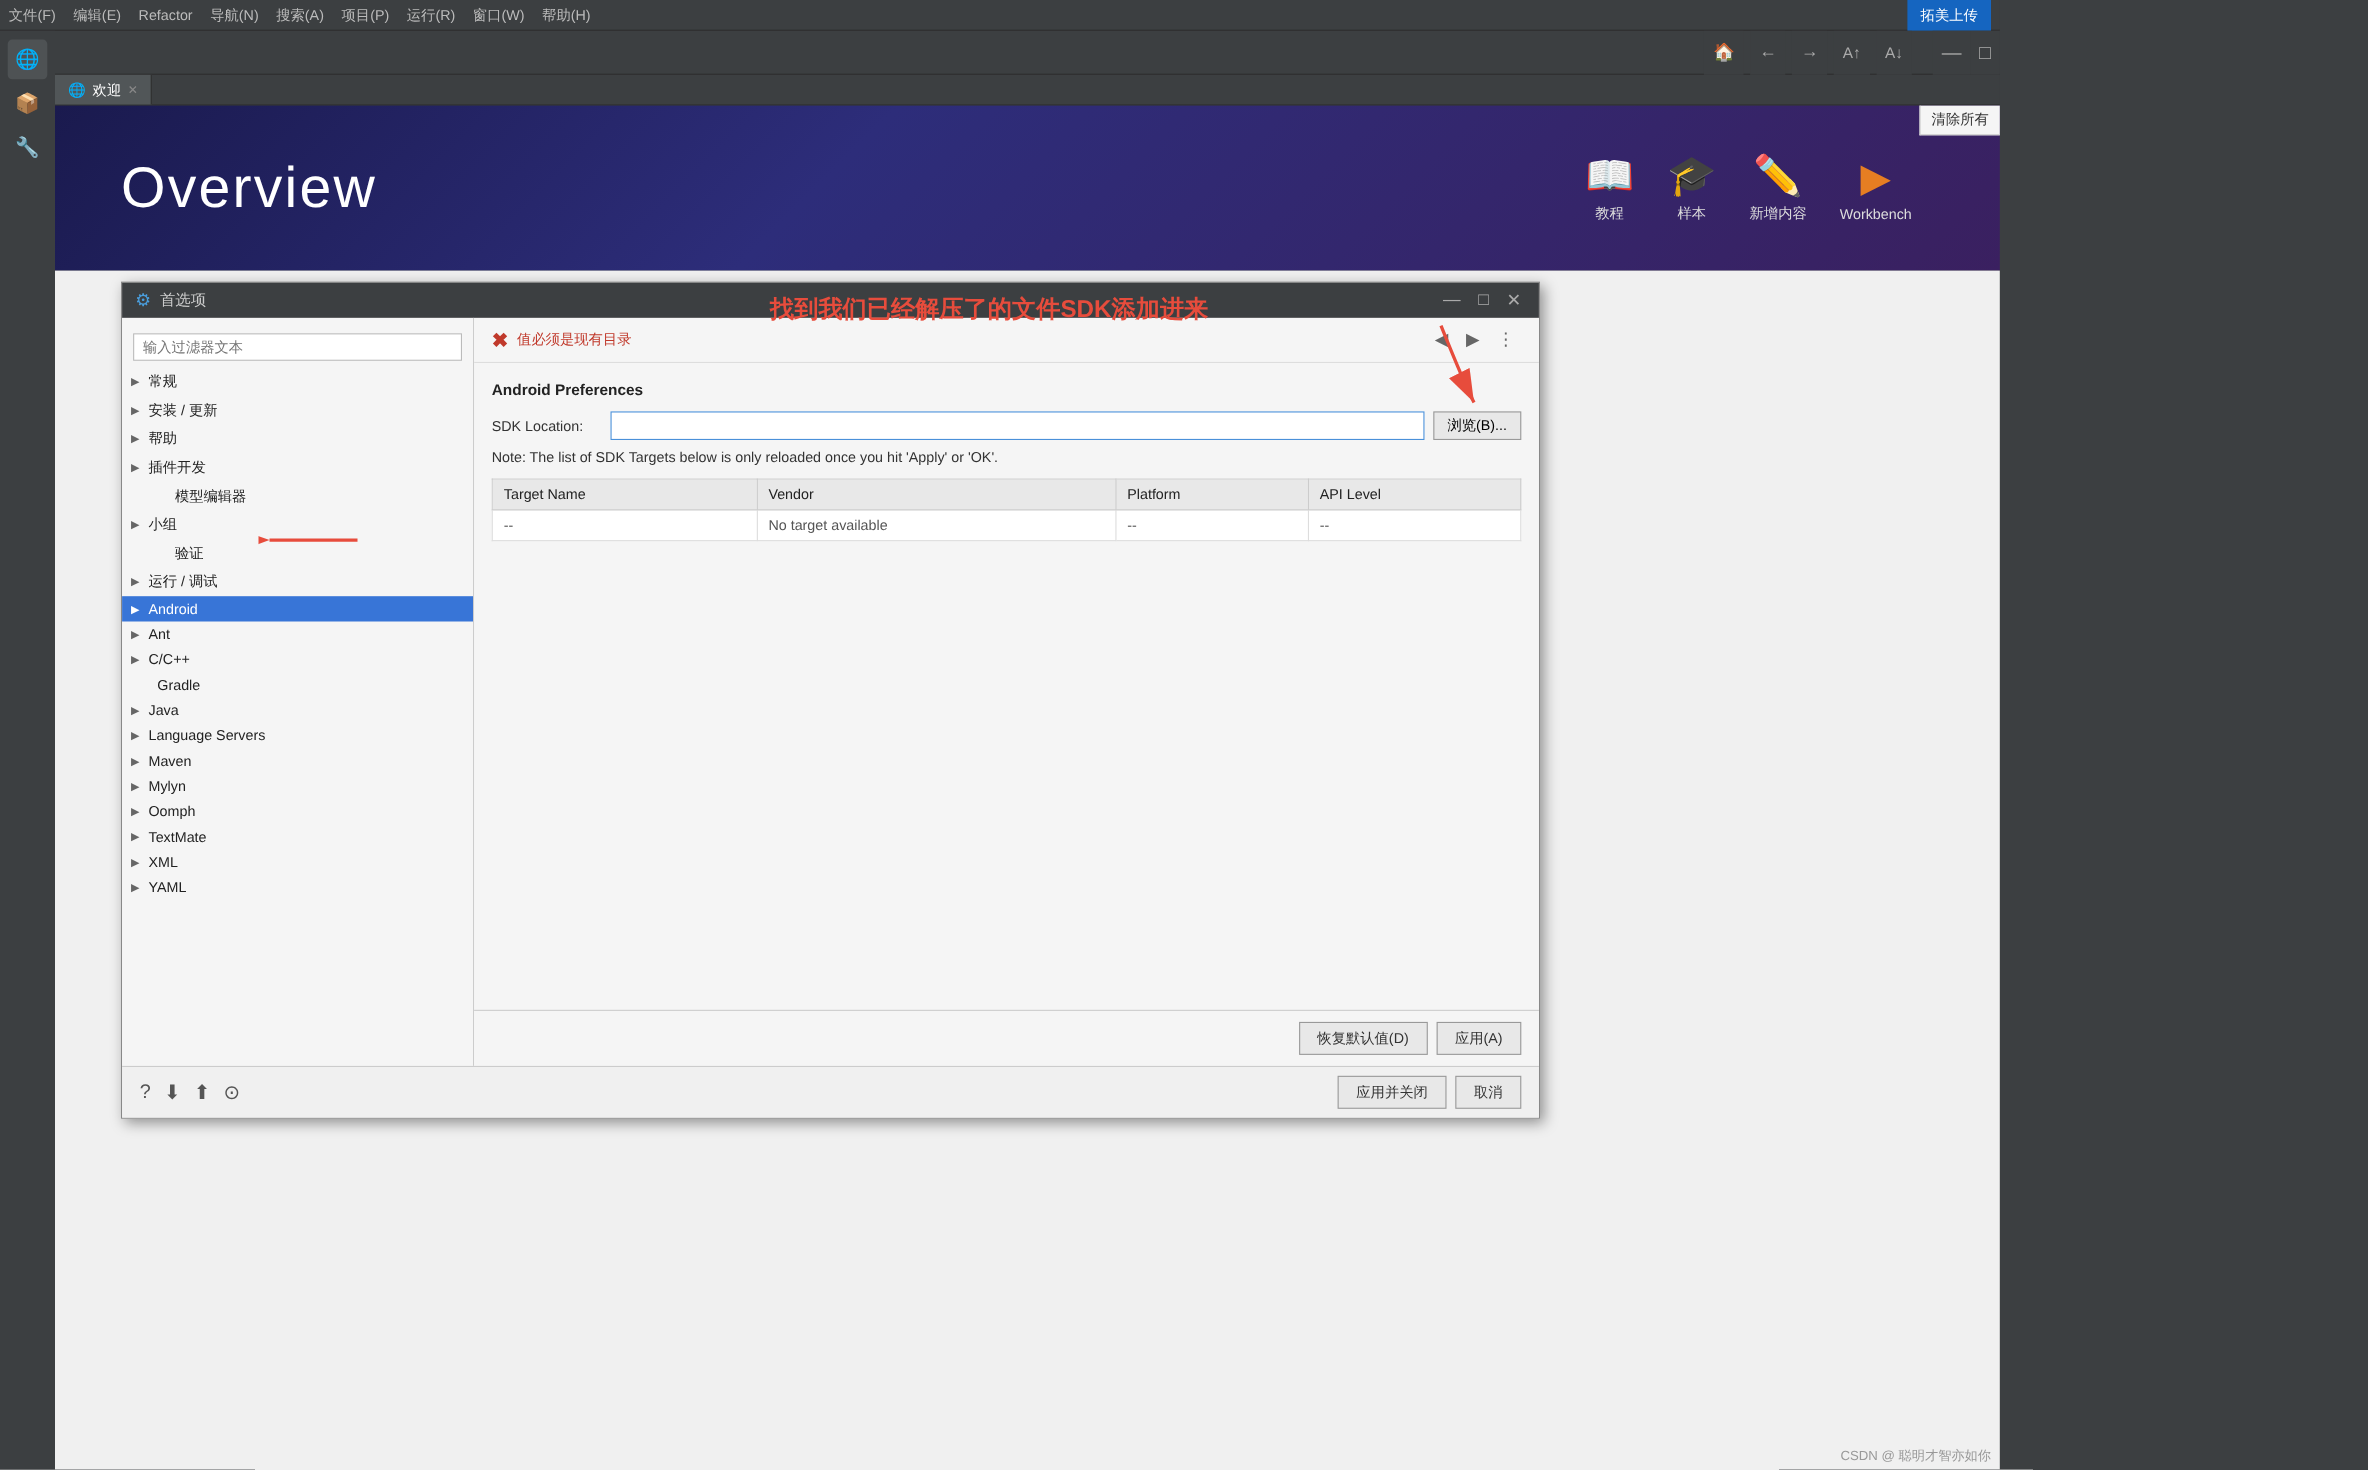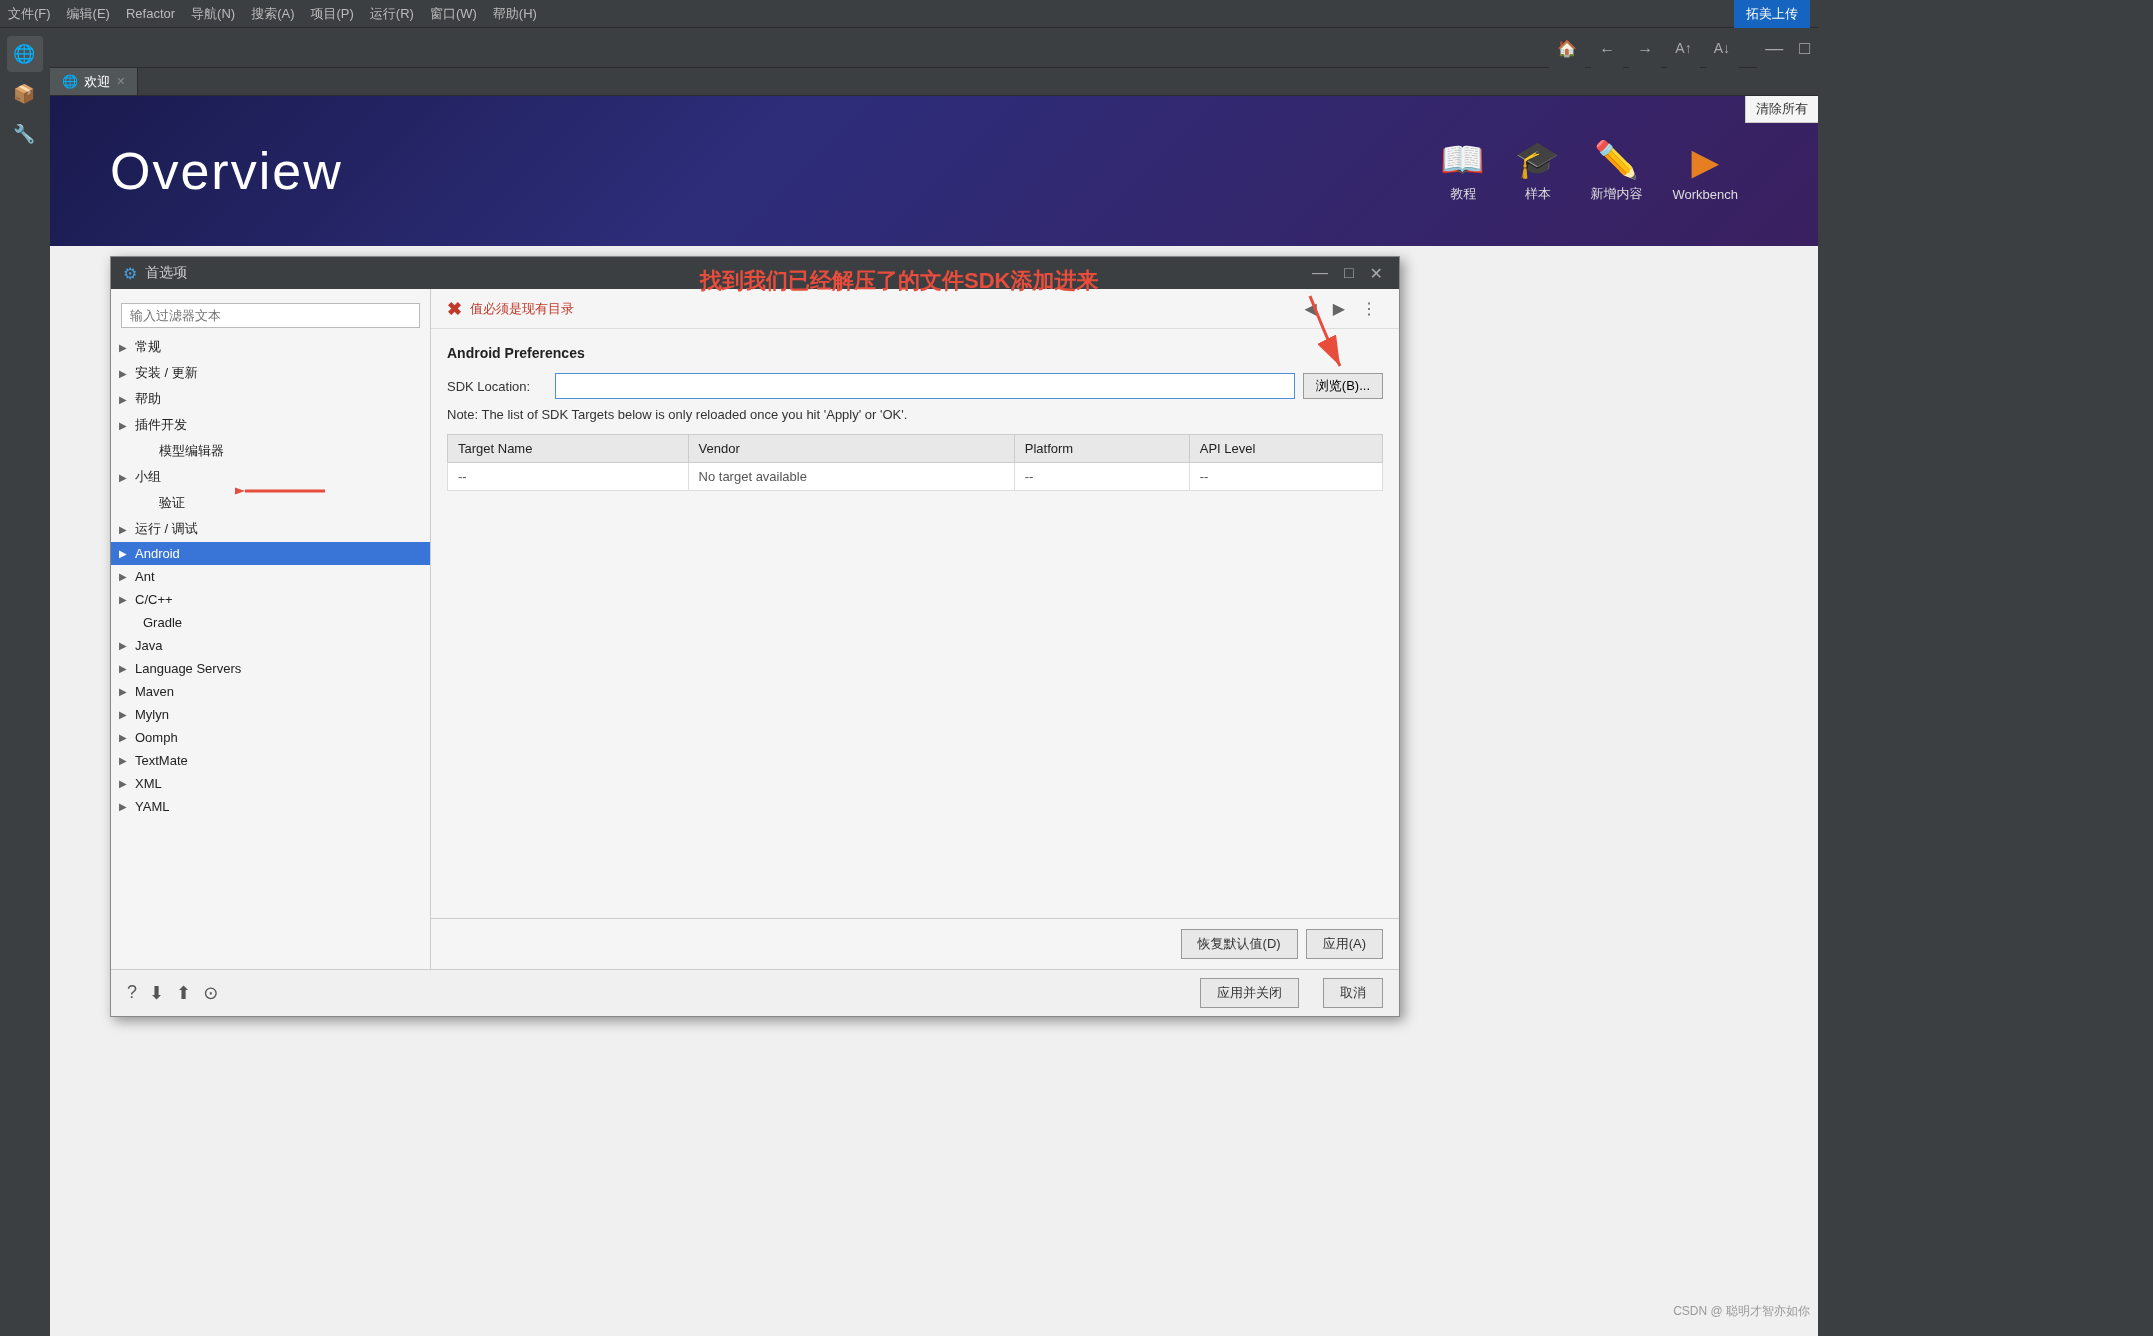--- a/index.html
+++ b/index.html
@@ -343,21 +343,21 @@
       display: flex;
       gap: 12px;
     }
     .footer-icon {
       font-size: 18px;
       cursor: pointer;
       color: #555;
     }
     .footer-btns {
       display: flex;
-      gap: 24px;
+      gap: 8px;
     }
 
     
     .main-layout {
       display: flex;
       flex-direction: column;
       height: 100%;
     }
     .content-area {
       flex: 1;
@@ -392,21 +392,21 @@
       color: #888;
       cursor: pointer;
       font-size: 18px;
       border-radius: 4px;
     }
     .sidebar-icon.active { background: #4e5254; color: #fff; }
 
     
     .csdn-watermark {
       position: absolute;
-      bottom: 16px;
+      bottom: 4px;
       right: 8px;
       color: #999;
       font-size: 12px;
     }
   </style>
 </head>
 <body>
 
 <div class="main-layout" style="height:1336px; width:1818px; position:relative;">
 

